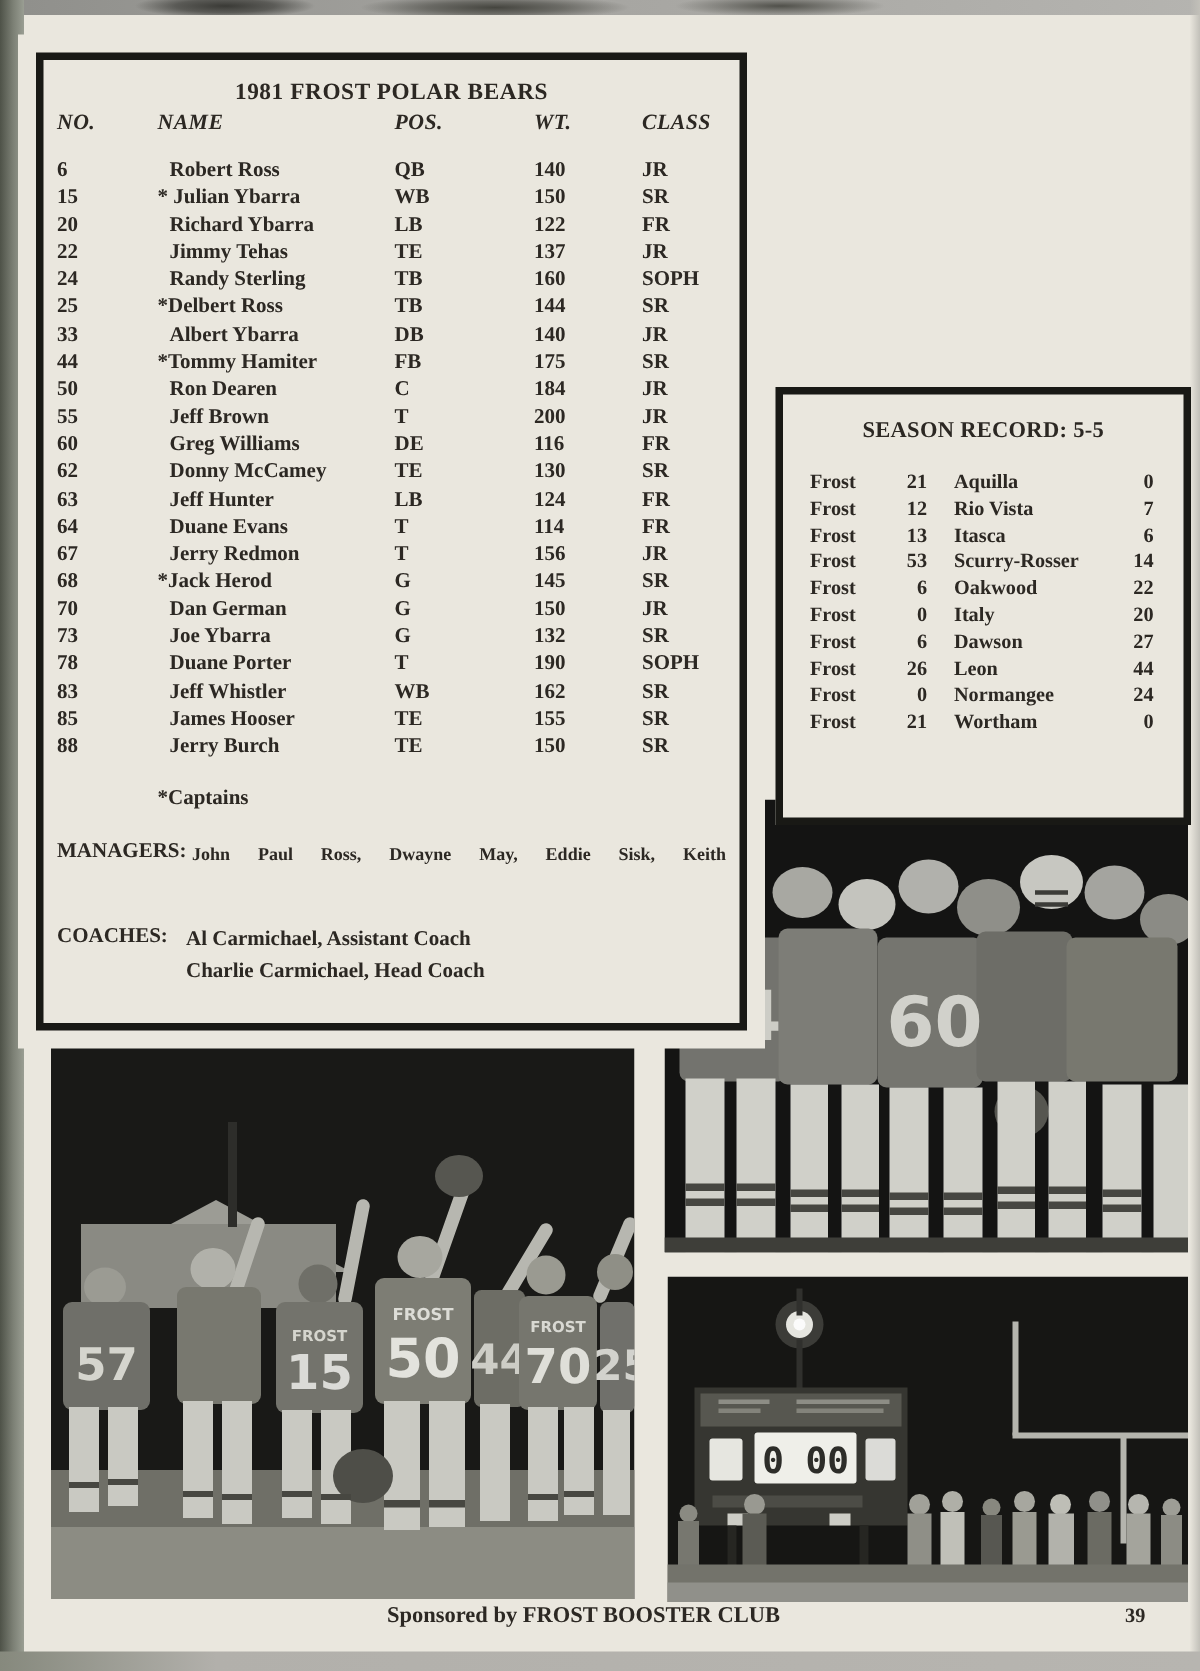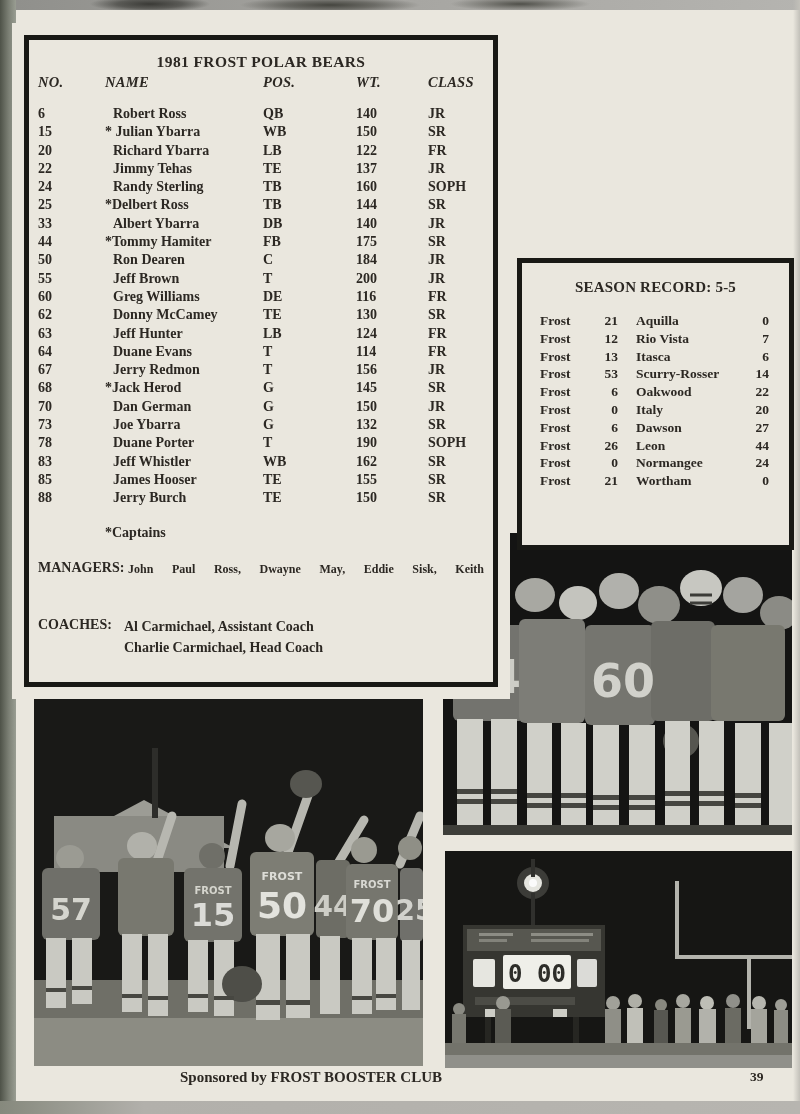--- a/index.html
+++ b/index.html
@@ -59,21 +59,21 @@
   .season-row .g-score2{text-align:right;}
 
   
   .photo{position:absolute;z-index:1;filter:blur(.5px) contrast(.97);}
   .photo svg{display:block;}
   .photo-huddle{left:443px;top:533px;}
   .photo-celebration{left:34px;top:688px;}
   .photo-scoreboard{left:445px;top:851px;}
 
   
-  .sponsor-line{position:absolute;left:180px;top:1069px;width:340px;text-align:left;
+  .sponsor-line{position:absolute;left:180px;top:1069px;width:340px;text-align:right;
     font-weight:bold;font-size:15px;z-index:3;}
   .page-number{position:absolute;left:750px;top:1069px;font-weight:bold;font-size:13.5px;z-index:3;}
 </style>
 </head>
 <body>
 
 <div class="stage">
 
   <div class="band-top"></div>
   <div class="strip-left"></div>

